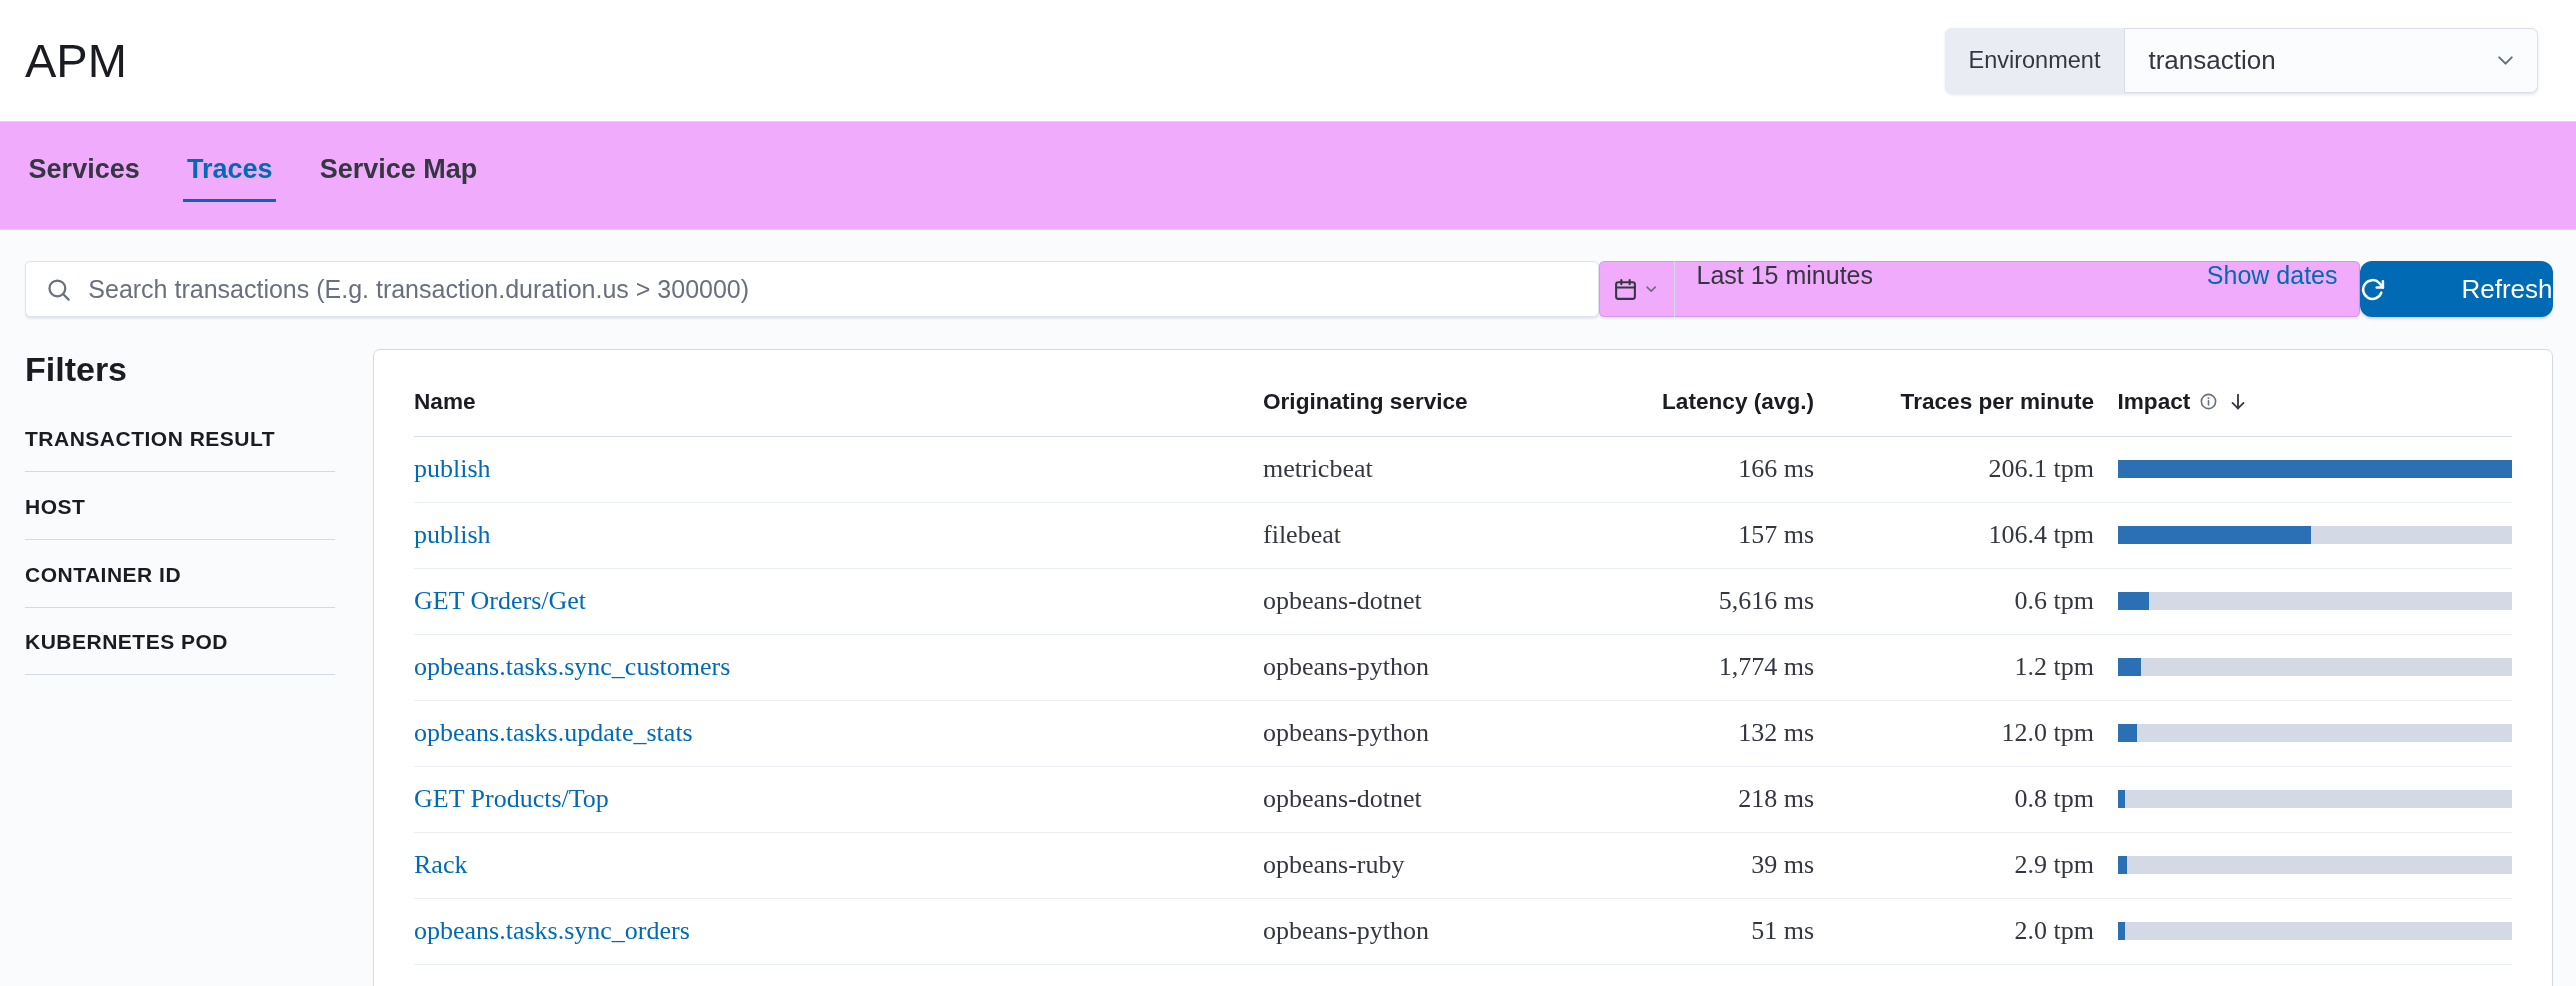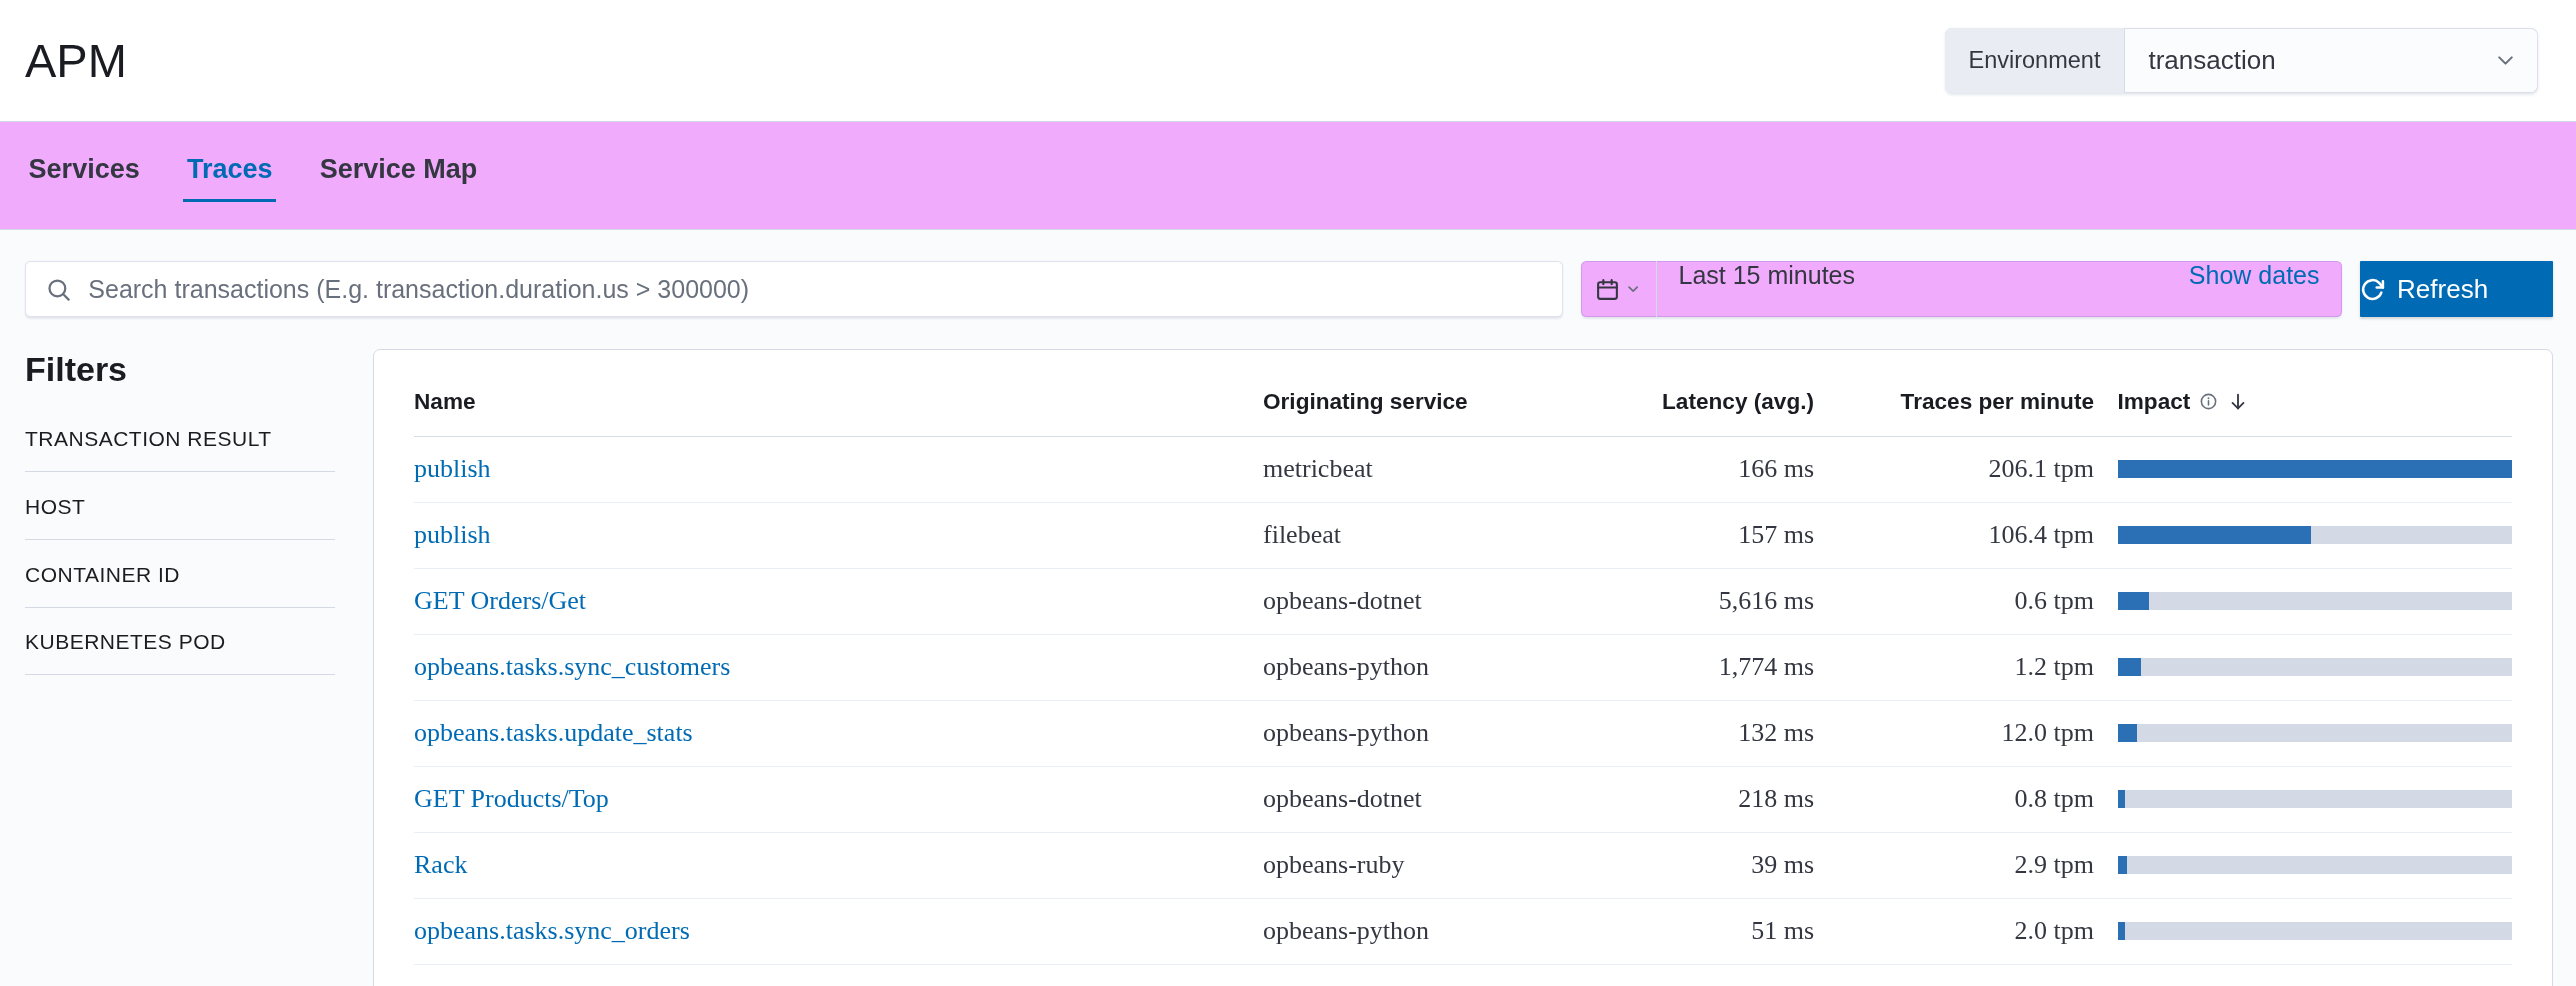--- a/index.html
+++ b/index.html
@@ -40,21 +40,21 @@
     padding:31px 0 0 25px; display:flex; align-items:flex-start;
   }
   .tab{
     font-family:inherit; background:none; border:none; cursor:pointer;
     font-size:27px; font-weight:600; color:var(--text);
     padding:0 3.6px 12.6px; margin-right:40px; border-bottom:3.6px solid transparent; line-height:33px;
   }
   .tab.active{color:var(--accent); border-bottom-color:var(--accent);}
 
   
-  .toolbar{margin-top:31px; padding:0 23.5px 0 25px; display:flex; align-items:center; gap:18px;}
+  .toolbar{margin-top:31px; padding:0 23.5px 0 25px; display:flex; align-items:center; }
   .search-box{
     flex:1; height:56px; background:#fff; border-radius:5.4px;
     box-shadow: inset 0 0 0 0.9px rgba(15,39,118,0.14), 0 1.8px 1.8px rgba(152,162,179,0.2);
     display:flex; align-items:center; padding:0 20px;
   }
   .search-box .icon{color:var(--muted); margin-right:16.3px;}
   .search-box input{
     flex:1; border:none; outline:none; background:transparent;
     font-family:inherit; font-size:25px; color:var(--text);
   }
@@ -66,33 +66,33 @@
   }
   .cal-btn{
     width:76px; height:100%; background:transparent; border:none; cursor:pointer;
     border-right:0.9px solid var(--border); display:flex; align-items:center; justify-content:center; gap:5.4px;
     color:var(--text);
   }
   .cal-btn .small-chevron{color:var(--muted);}
   .date-value{flex:1; padding:0 22px; font-size:25px; color:var(--text); white-space:nowrap;}
   .show-dates{font-size:25px; font-weight:500; color:var(--accent); padding-right:22px; text-decoration:none; cursor:pointer; white-space:nowrap;}
   .refresh-btn{
-    width:193px; height:56px; border:none; border-radius:1px; cursor:pointer;
+    width:193px; height:56px; border:none; border-radius:12px; cursor:pointer;
     background:var(--accent); color:#fff; font-family:inherit; font-size:26px;
-    display:flex; align-items:center; justify-content:flex-start; gap:12.6px;
+    display:flex; align-items:center; justify-content:space-between; gap:12.6px;
     box-shadow:0 1.8px 2.7px rgba(0,0,0,0.15);
   }
 
   
   .content{margin-top:14.5px; padding:0 23.5px 0 25px; display:flex; align-items:flex-start;}
   .filters{width:310px; margin-right:38px; flex:none;}
   .filters h2{font-size:34px; font-weight:600; color:var(--title); margin:18px 0 16.3px;}
   .filter-section{
     padding:22.6px 0 20px; border-bottom:0.9px solid var(--border); cursor:pointer;
-    font-size:21px; font-weight:400; color:var(--title); letter-spacing:0.5px;
+    font-size:21px; font-weight:700; color:var(--title); letter-spacing:0.5px;
   }
 
   .panel{
     flex:1; margin-top:17px; background:#fff; border:0.9px solid var(--border);
     border-radius:7.2px; padding:18px 40px 0; height:705px;
   }
   .thead,.trow{
     display:grid; grid-template-columns:849px 361px 190px 280px 1fr; align-items:center;
   }
   .thead{height:69px; border-bottom:0.9px solid #d6dde8;}

